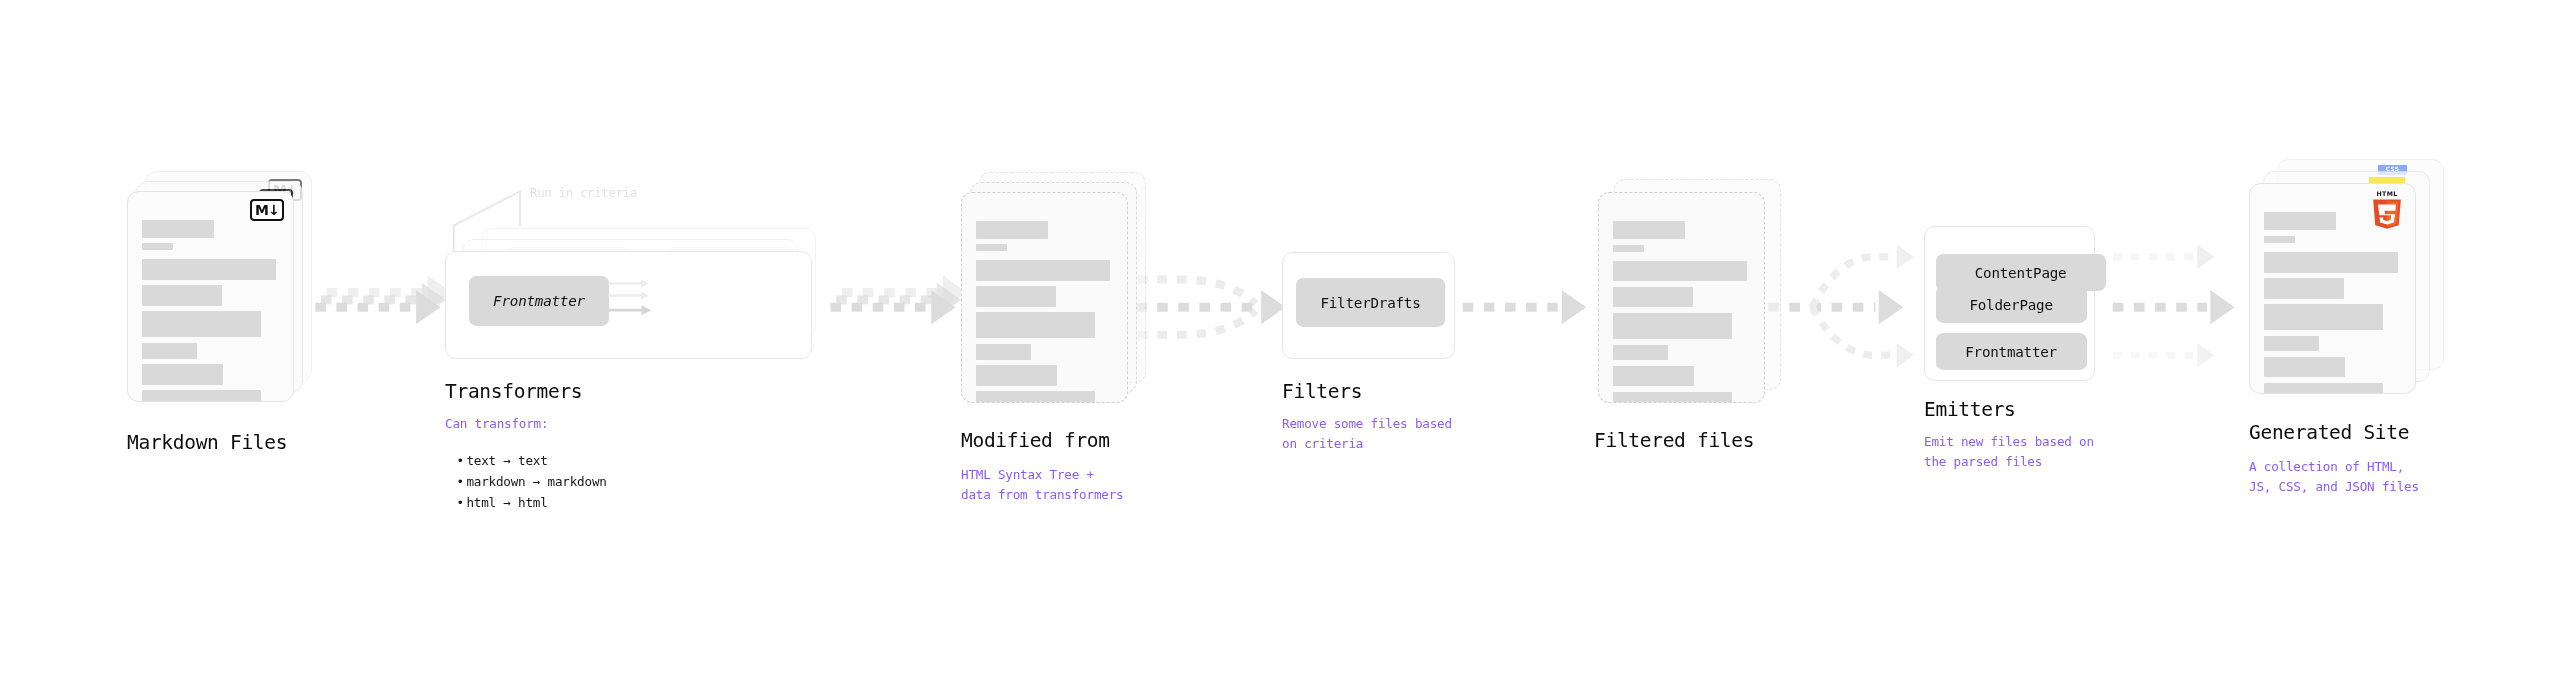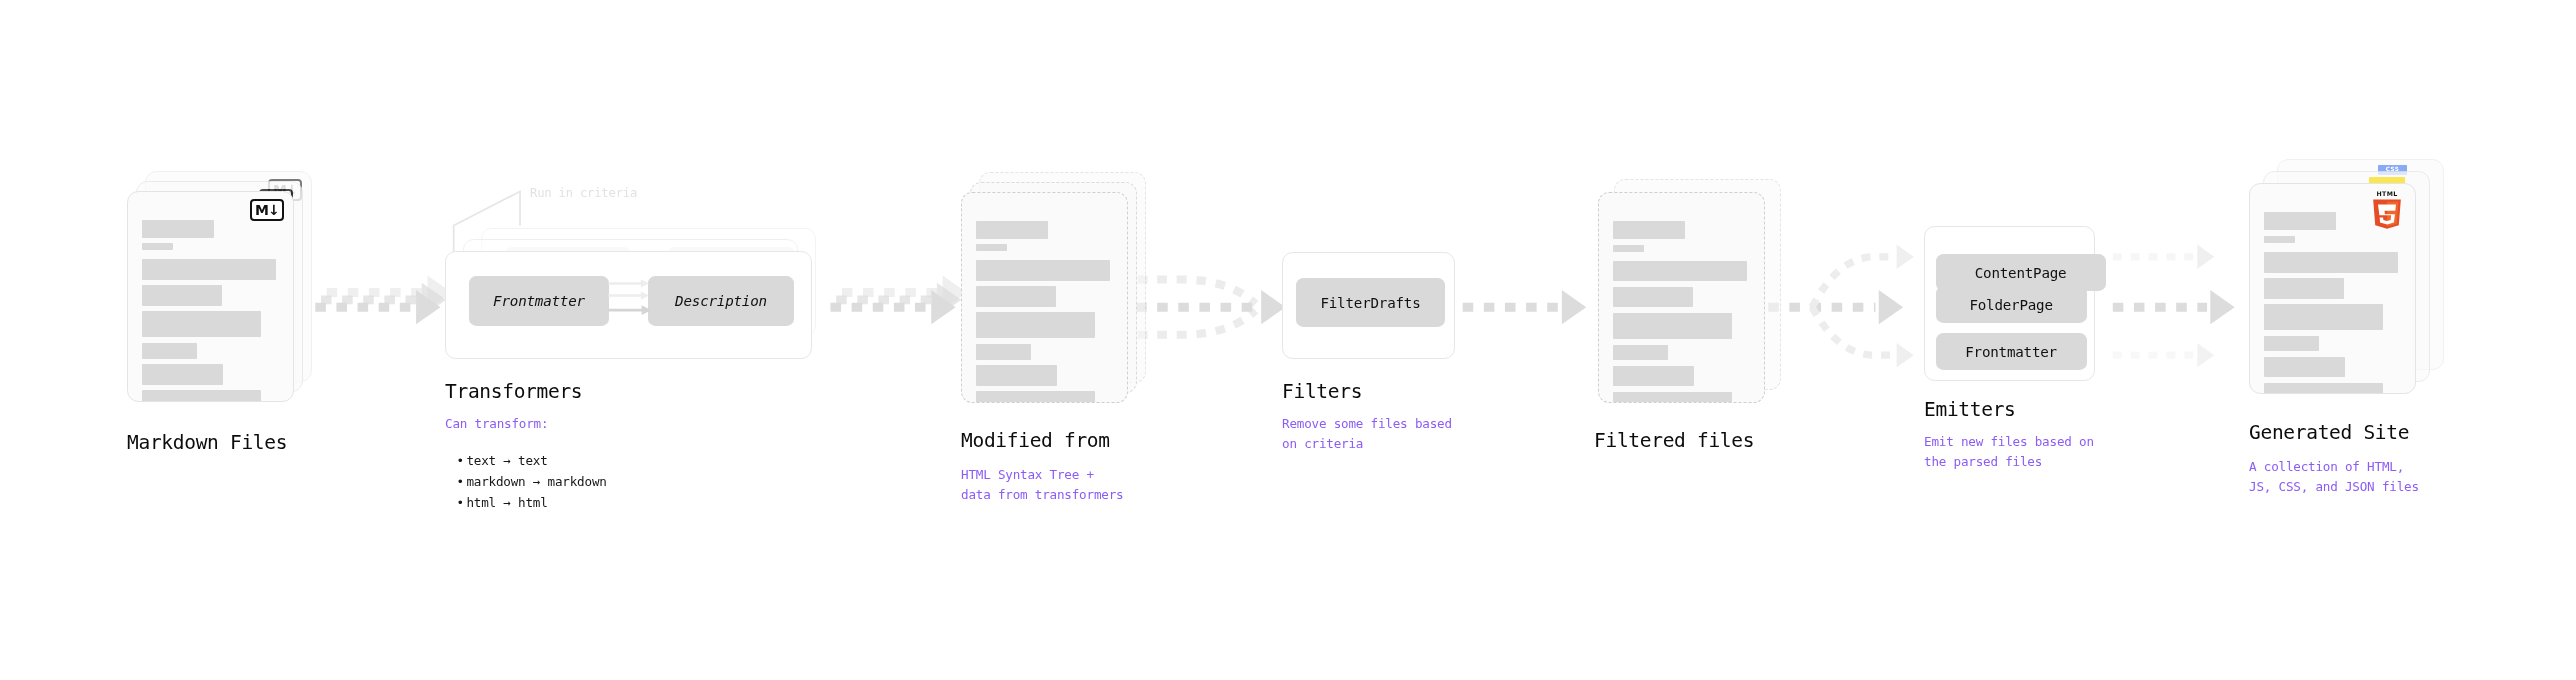--- a/index.html
+++ b/index.html
@@ -234,21 +234,20 @@
       <div class="chip ghost" style="left:185px;top:18px;width:128px;height:50px;"></div>
     </div>
 
     <div class="stagebox" style="left:18px;top:11.4px;width:335px;height:108px;opacity:.6;">
       <div class="chip ghost" style="left:23px;top:18px;width:126px;height:50px;"></div>
       <div class="chip ghost" style="left:185px;top:18px;width:128px;height:50px;"></div>
     </div>
 
     <div class="stagebox" style="left:0px;top:23px;width:367px;height:108px;font-style:italic;">
       <div class="chip" style="left:23px;top:24.4px;width:140px;height:50px;">Frontmatter</div>
-      <div class="chip" style="left:202px;top:24.4px;width:146px;height:50px;">Description</div>
       <svg class="abs" style="left:159px;top:16.3px;width:57px;height:73px;" xmlns="http://www.w3.org/2000/svg" viewBox="0 0 70 90" width="57" height="73">
         <g stroke="#ededed" stroke-width="3" fill="none">
           <line x1="4" y1="19" x2="48" y2="19"></line>
             <path d="M44,14 L54,19 L44,24 Z" fill="#ededed" stroke="none"></path>
           <line x1="4" y1="34" x2="48" y2="34"></line>
             <path d="M44,29 L54,34 L44,39 Z" fill="#ededed" stroke="none"></path>
         </g>
         <g stroke="#d5d5d5" stroke-width="3.4" fill="none">
           <line x1="4" y1="52" x2="50" y2="52"></line>
             <path d="M45,46 L57,52 L45,58 Z" fill="#d5d5d5" stroke="none"></path>

